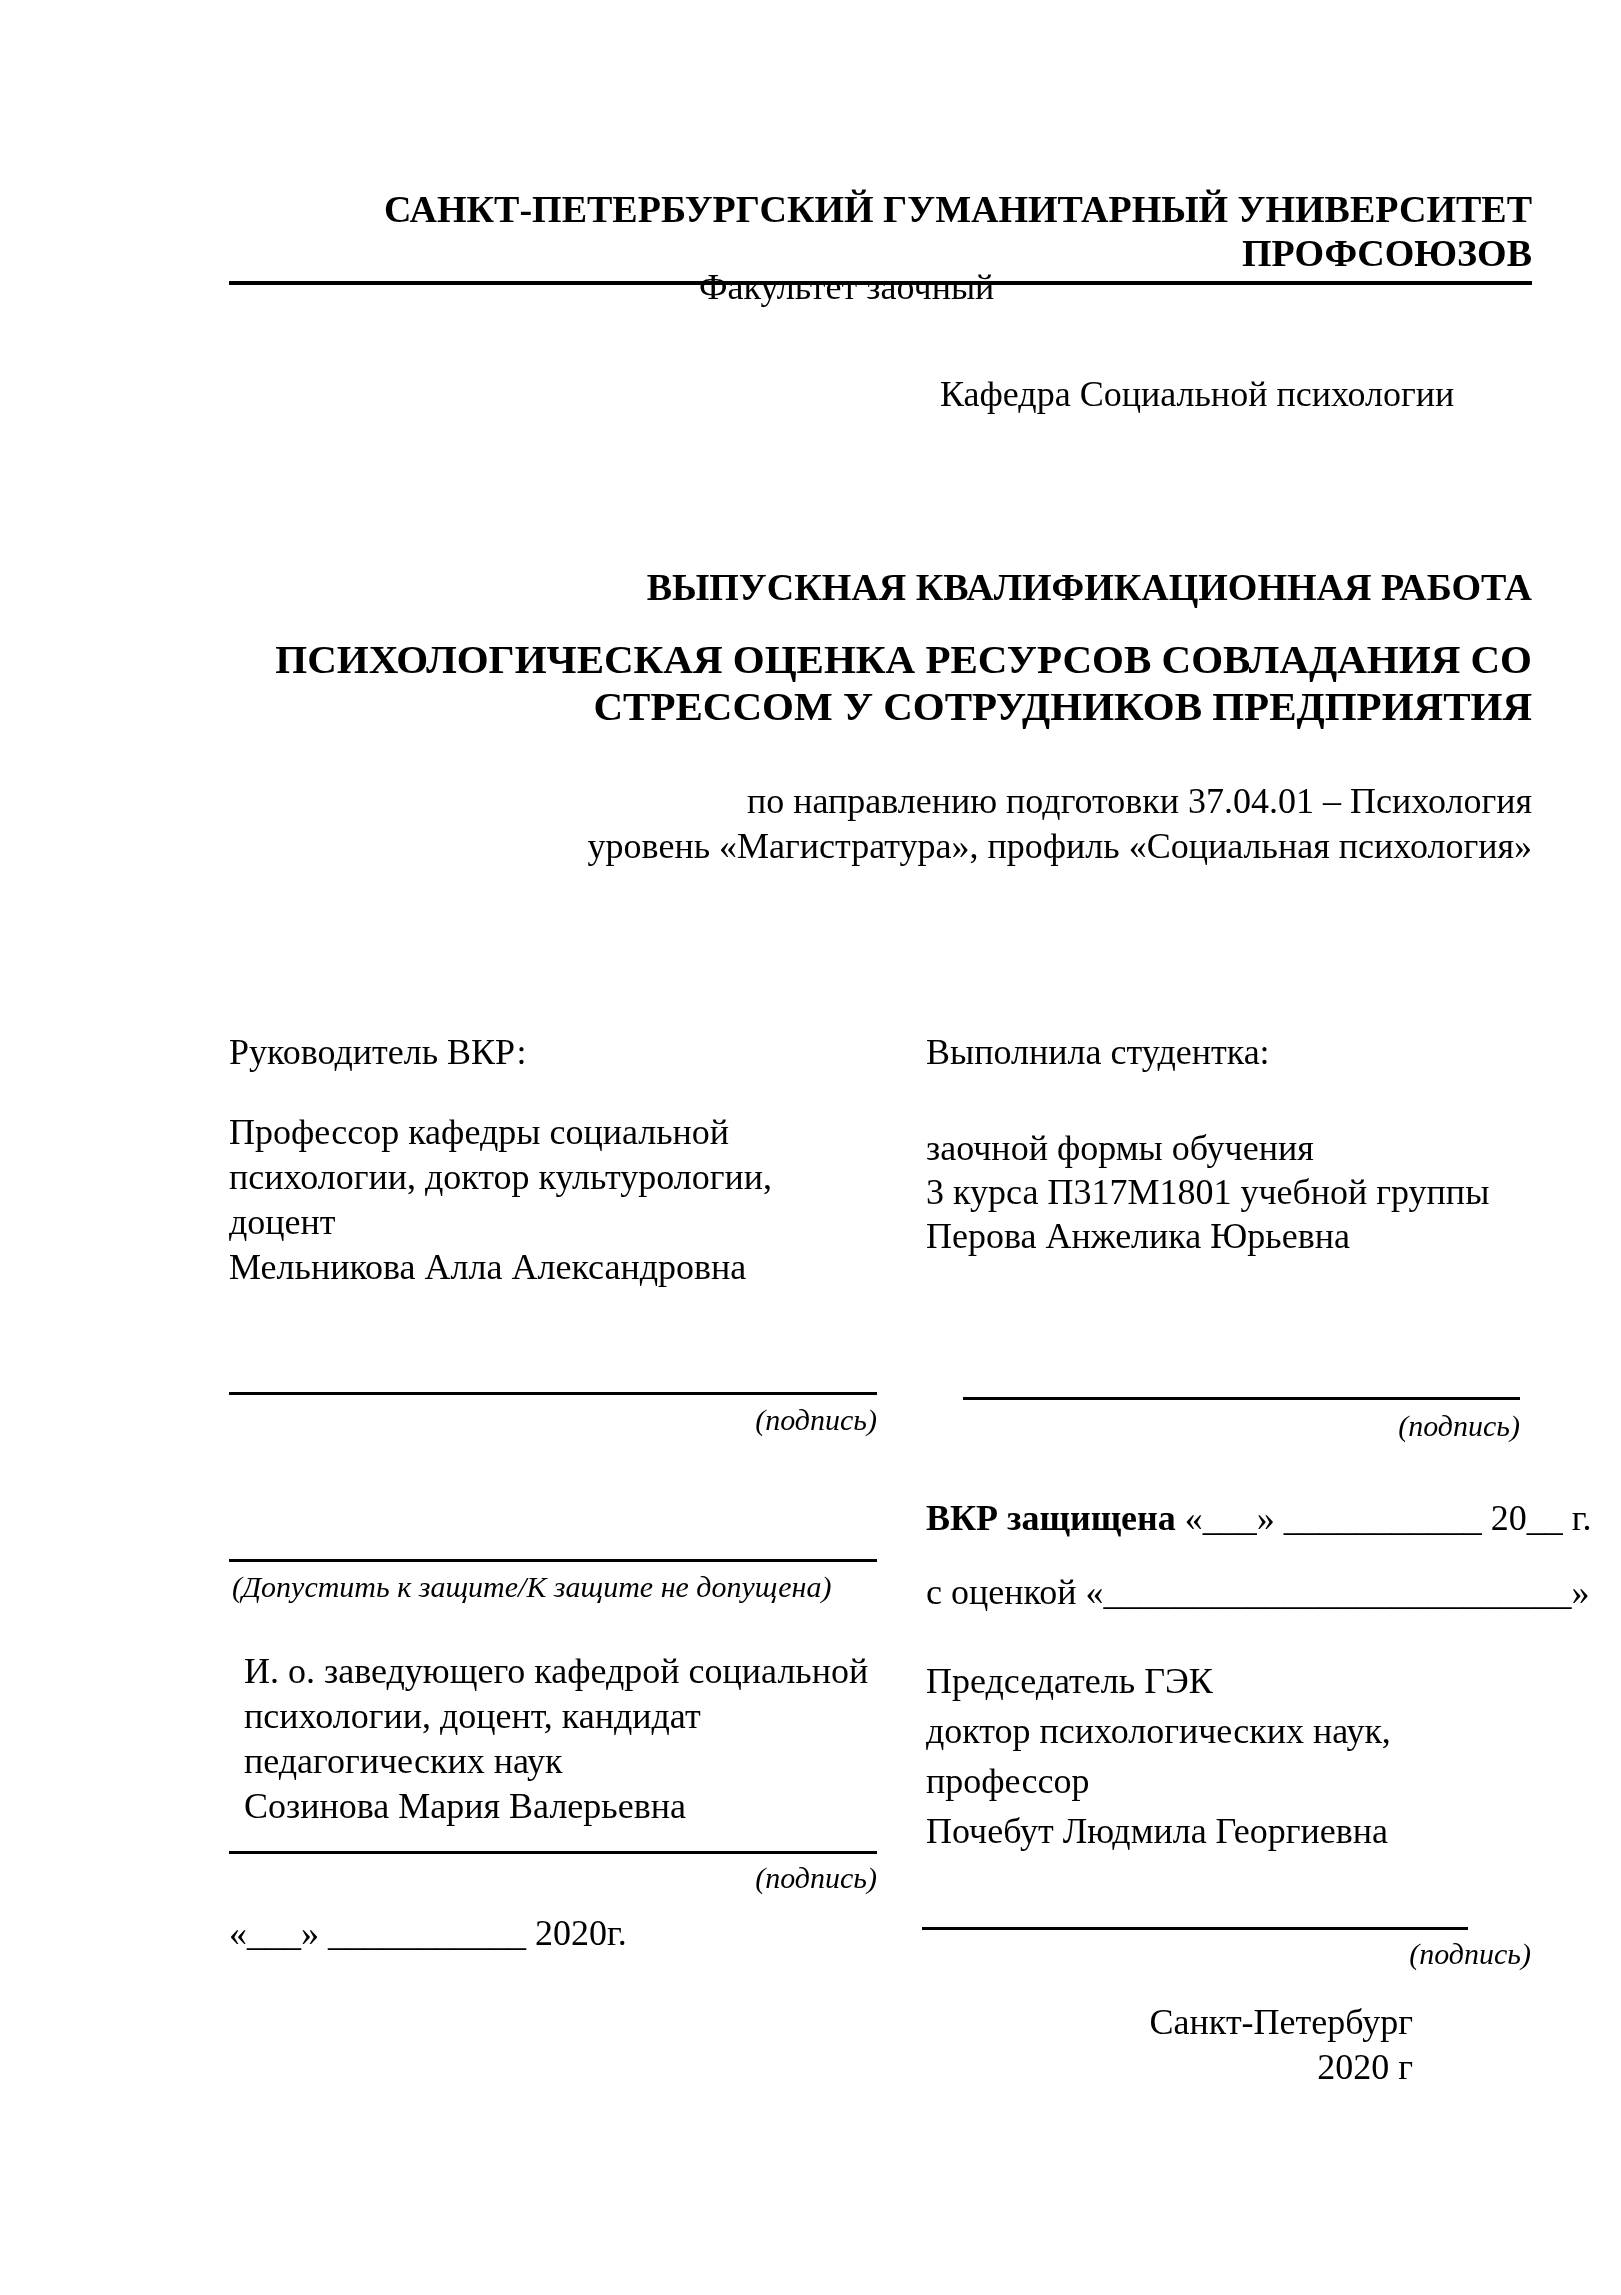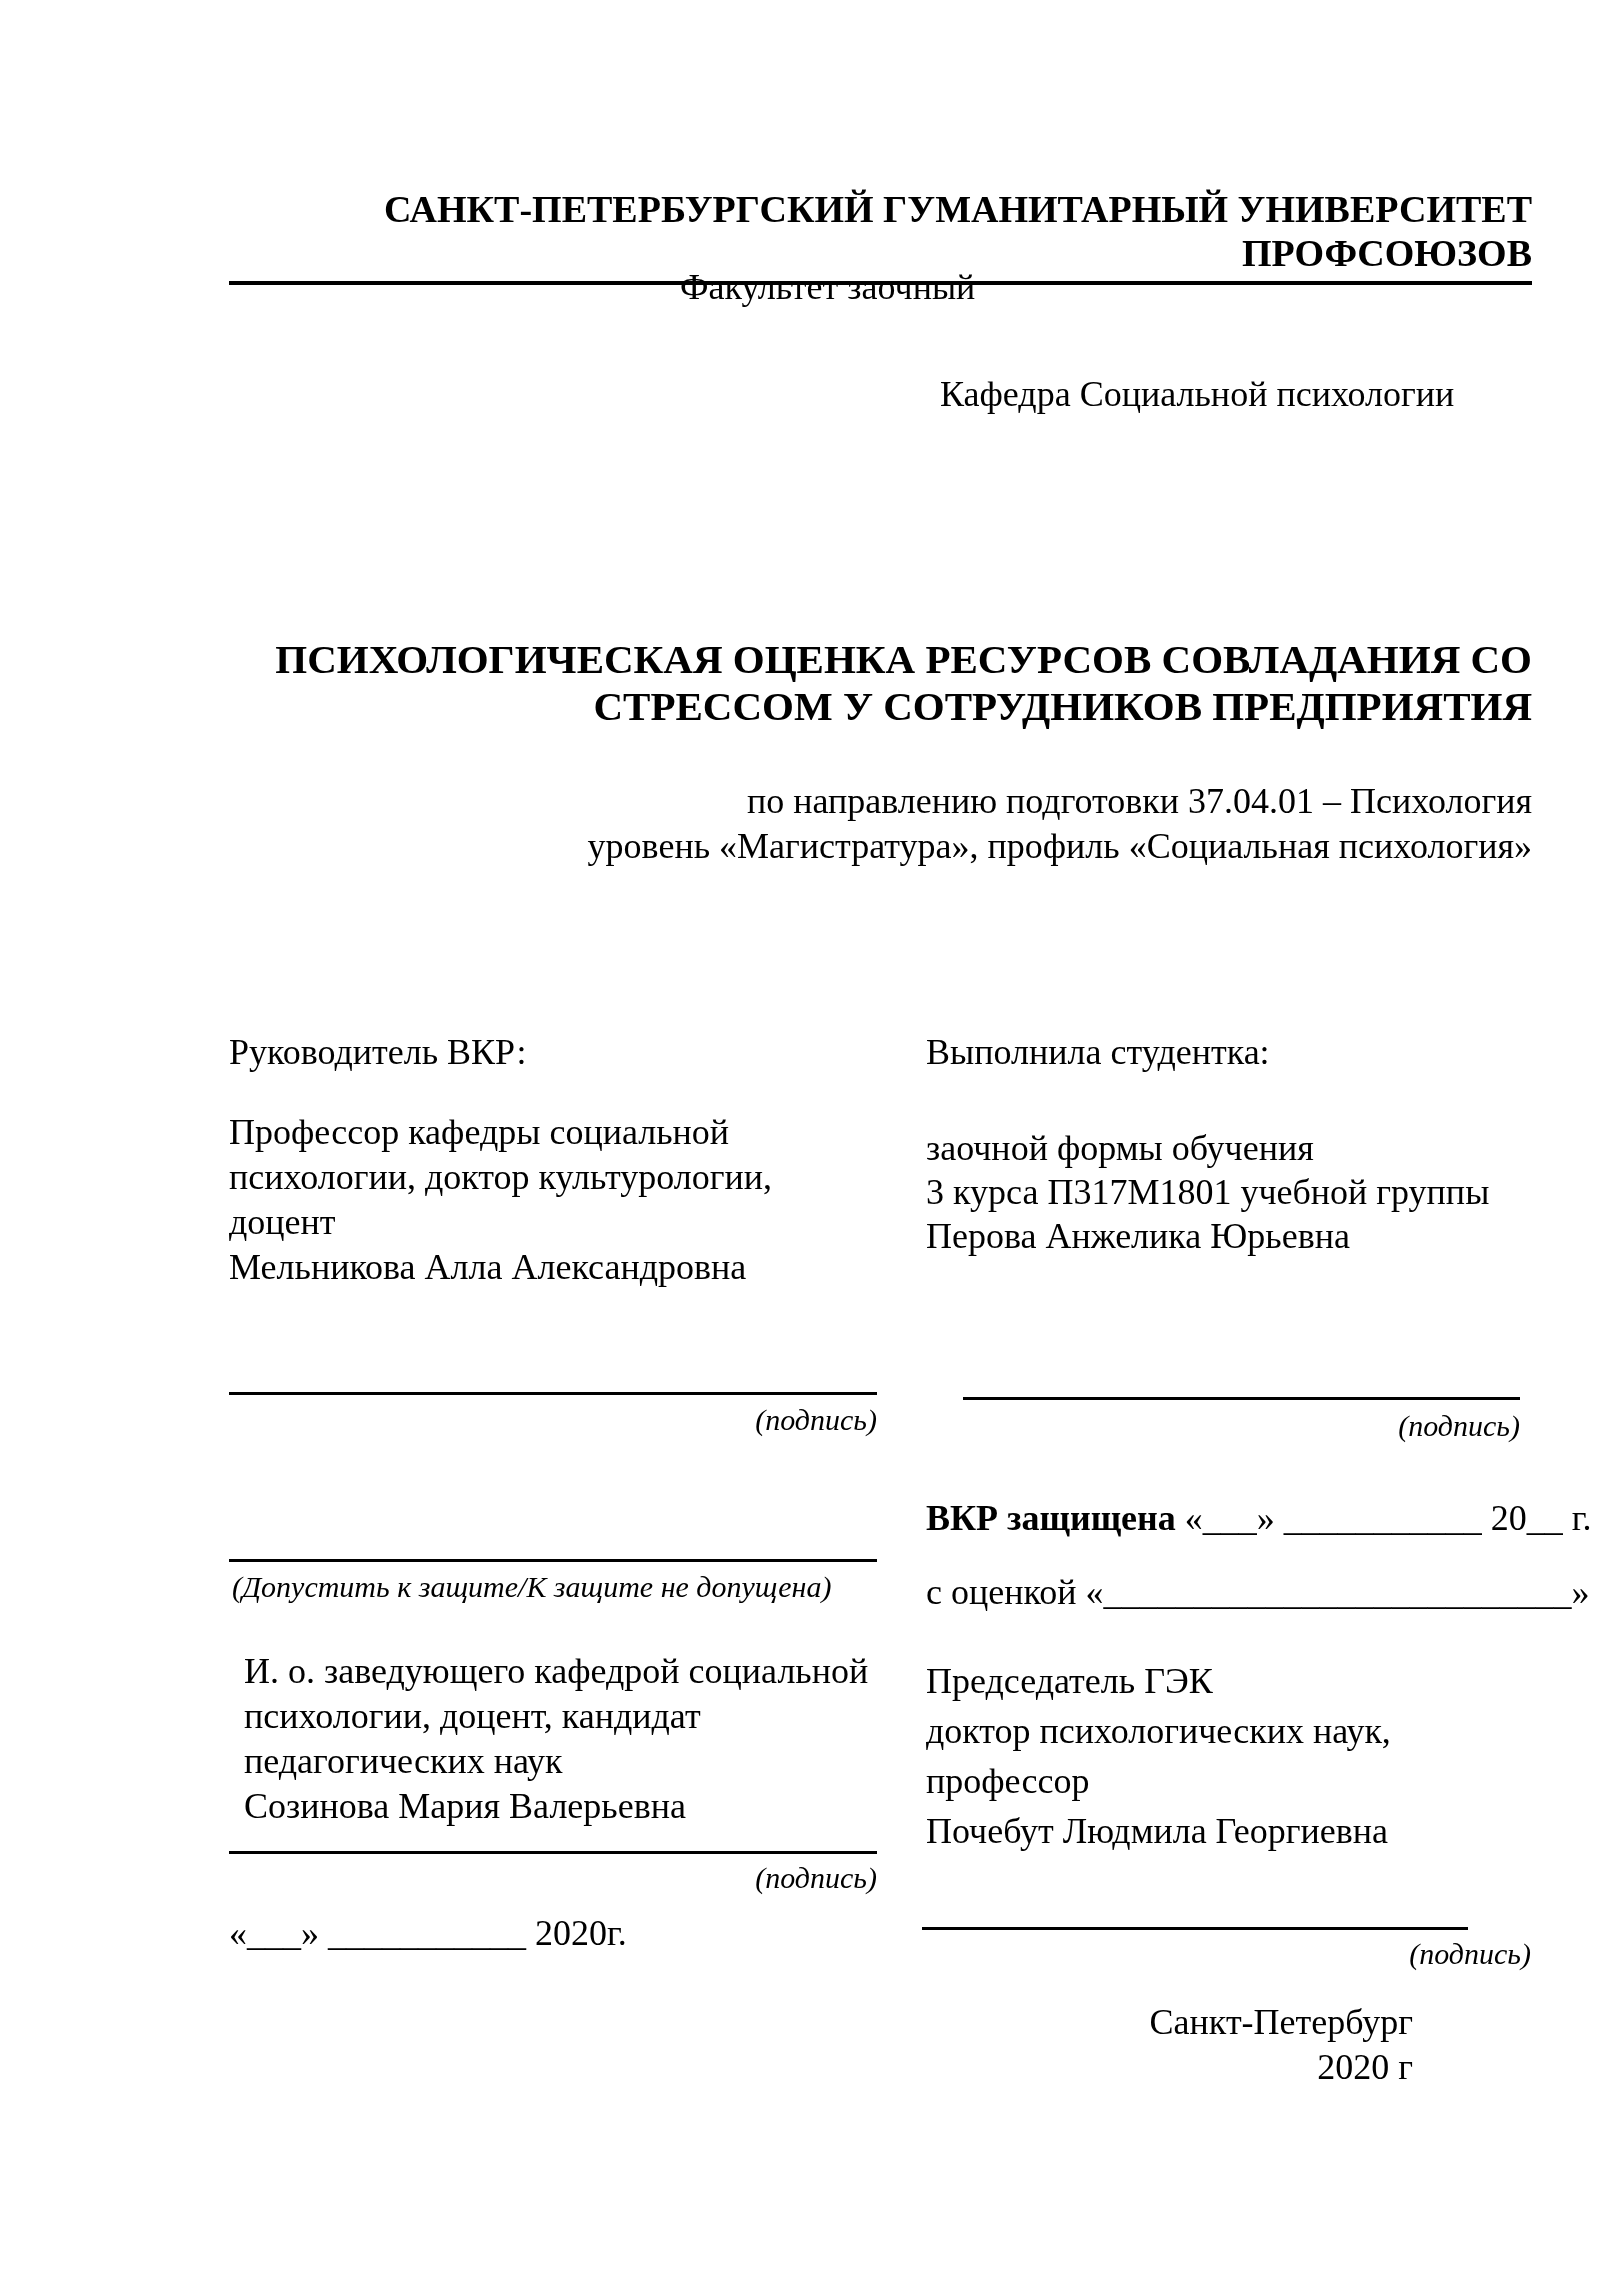--- a/index.html
+++ b/index.html
@@ -53,24 +53,25 @@
     line-height: 47px;
   }
 </style>
 </head>
 <body>
 
 <div class="page">
 
   <div class="t c hdr" style="left:229px; top:187px; width:1303px;">САНКТ-ПЕТЕРБУРГСКИЙ ГУМАНИТАРНЫЙ УНИВЕРСИТЕТ ПРОФСОЮЗОВ</div>
 
-  <div class="t" style="left:680px; top:265px;">Факультет заочный</div>
+  <div class="t" style="left:699px; top:265px;">Факультет заочный</div>
 
   <div class="t" style="left:940px; top:372px;">Кафедра Социальной психологии</div>
 
+  <div class="t c worktype" style="left:229px; top:564px; width:1303px;">ВЫПУСКНАЯ КВАЛИФИКАЦИОННАЯ РАБОТА</div>
 
   <div class="t c title" style="left:229px; top:636px; width:1303px;">ПСИХОЛОГИЧЕСКАЯ ОЦЕНКА РЕСУРСОВ СОВЛАДАНИЯ СО
 СТРЕССОМ У СОТРУДНИКОВ ПРЕДПРИЯТИЯ</div>
 
   <div class="t c" style="left:229px; top:779px; width:1303px;">по направлению подготовки 37.04.01 – Психология</div>
 
   <div class="t c" style="left:229px; top:824px; width:1303px;">уровень «Магистратура», профиль «Социальная психология»</div>
 
   <div class="t" style="left:229px; top:1030px;">Руководитель ВКР:</div>
   <div class="t" style="left:229px; top:1110px; width:707px; line-height:45px;">Профессор кафедры социальной

